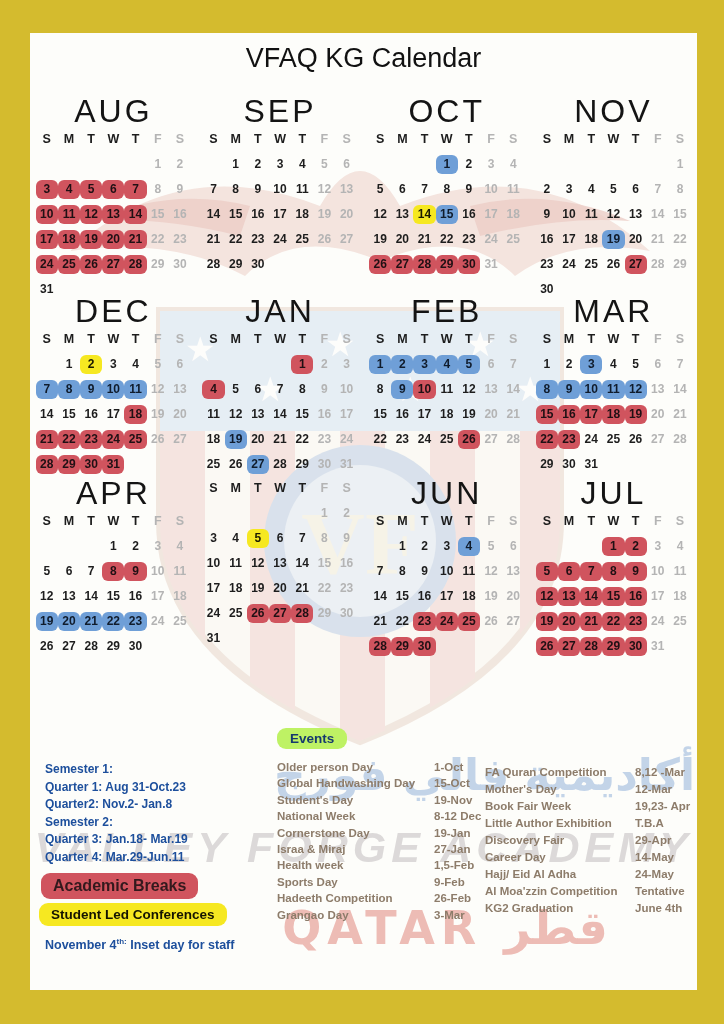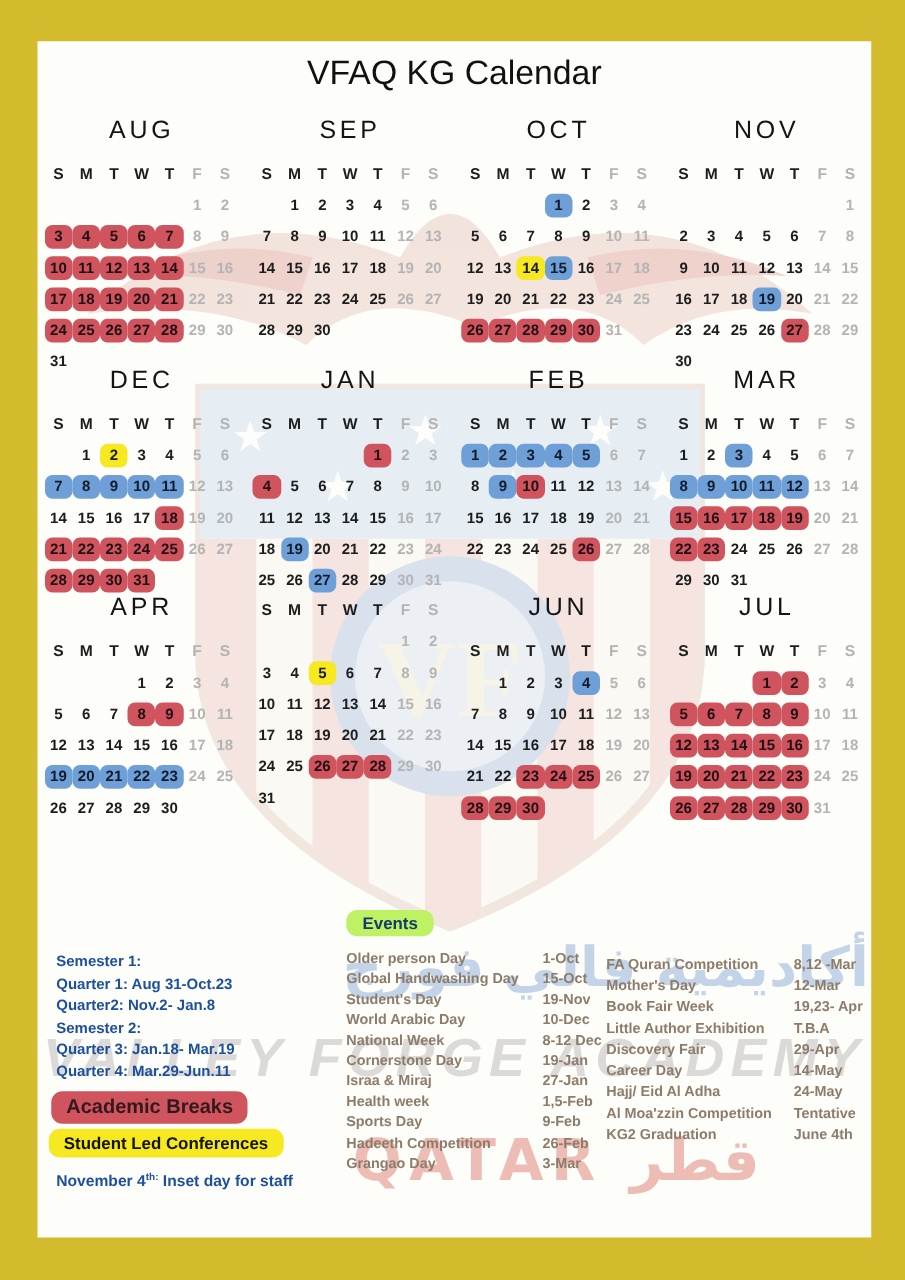--- a/index.html
+++ b/index.html
@@ -34,21 +34,21 @@
   
   .content { position:relative; z-index:1; }
   h1.title { text-align:center; margin-top:10px; font-size:27px; font-weight:500; color:#111; }
 
   #months-grid {
     position:absolute; left:0; top:50px; width:667px;
     display:grid; grid-template-columns:repeat(4,166.7px);
     grid-template-rows:200px 182px 242px;
   }
   .month { text-align:center; }
-  .m-title { font-size:20px; font-weight:500; letter-spacing:3px; color:#141414; height:33px; }
+  .m-title { font-size:32px; font-weight:500; letter-spacing:3px; color:#141414; height:33px; }
   .m-grid {
     display:grid; grid-template-columns:repeat(7,22.2px); grid-auto-rows:19px;
     row-gap:6px; justify-content:center; margin-top:4px;
   }
   .day { width:22.2px; height:19px; line-height:19px; text-align:center;
          font-size:12px; font-weight:700; color:#1d1d1d; }
   .day.hdr { font-size:12.5px; }
   .day.weekend { color:#b4b4b4; }
   .day.extra-bold { font-weight:900; }
   .hl-red    { background:var(--red);    border-radius:6px; color:#201014; }
@@ -701,24 +701,20 @@
           </div>
           <div class="ev-row">
             <div class="ev-name">Global Handwashing Day</div>
             <div class="ev-date">15-Oct</div>
           </div>
           <div class="ev-row">
             <div class="ev-name">Student's Day</div>
             <div class="ev-date">19-Nov</div>
           </div>
           <div class="ev-row">
-            <div class="ev-name">World Arabic Day</div>
-            <div class="ev-date">10-Dec</div>
-          </div>
-          <div class="ev-row">
             <div class="ev-name">National Week</div>
             <div class="ev-date">8-12 Dec</div>
           </div>
           <div class="ev-row">
             <div class="ev-name">Cornerstone Day</div>
             <div class="ev-date">19-Jan</div>
           </div>
           <div class="ev-row">
             <div class="ev-name">Israa &amp; Miraj</div>
             <div class="ev-date">27-Jan</div>

